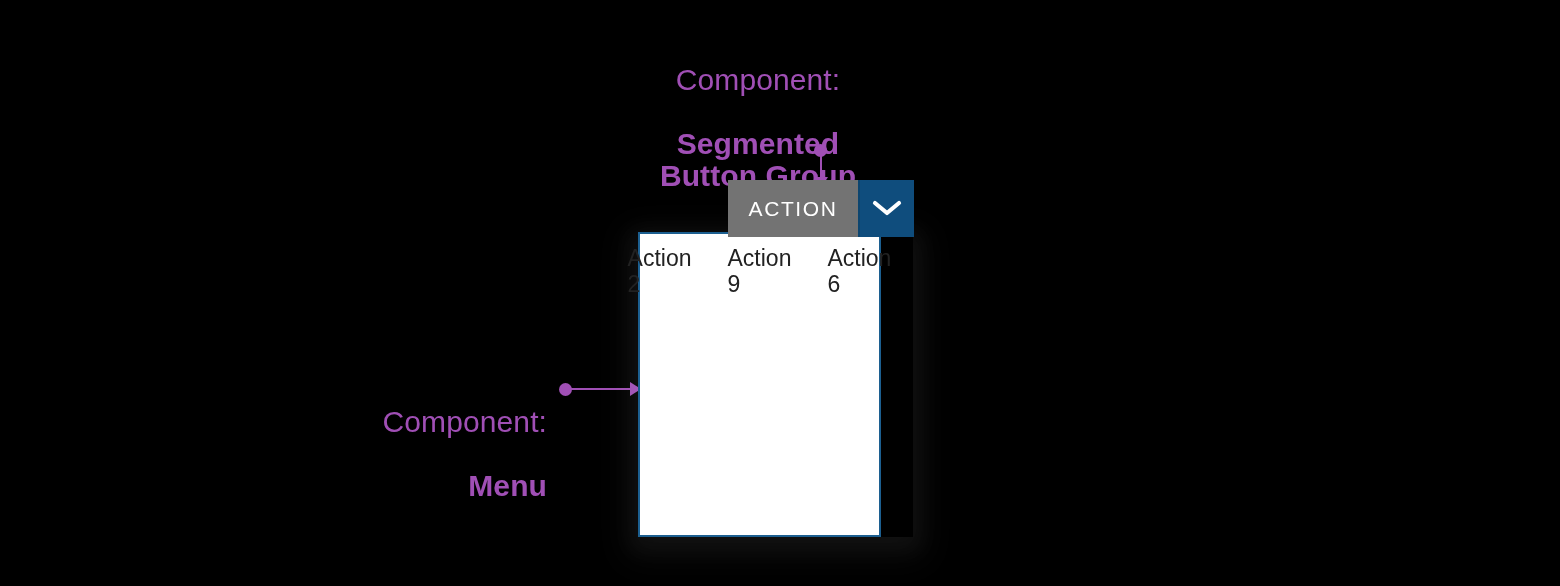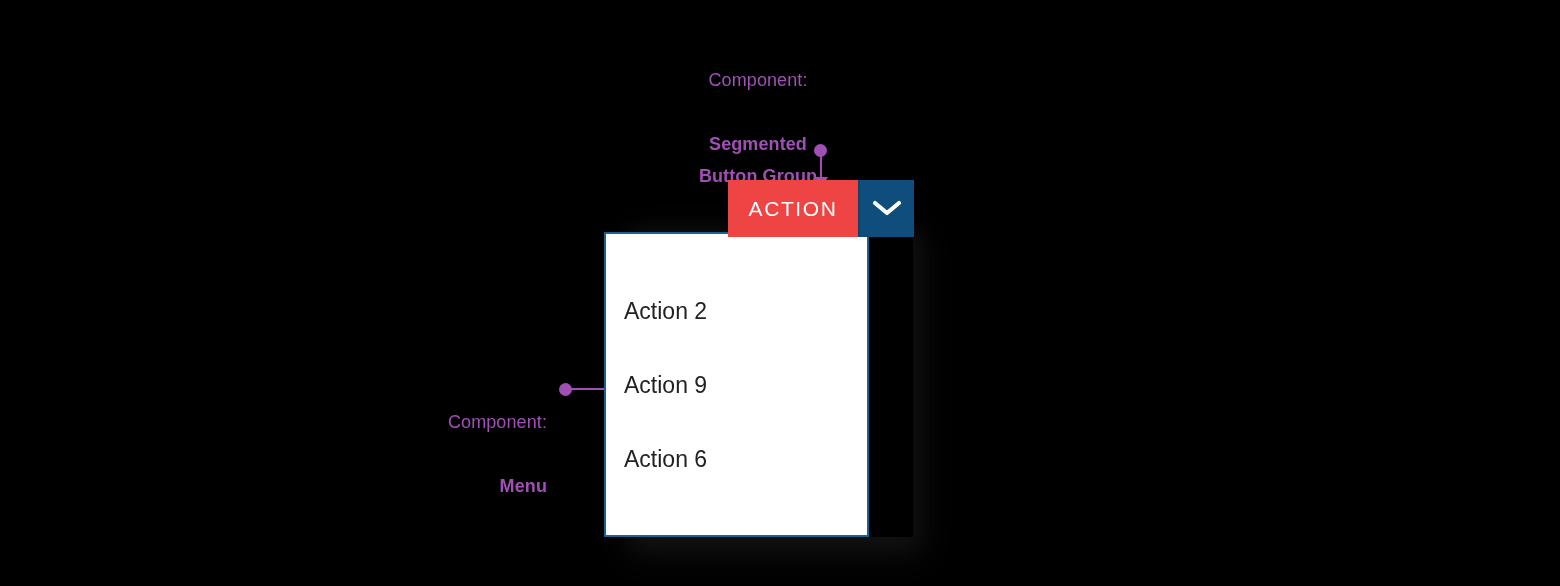--- a/index.html
+++ b/index.html
@@ -16,21 +16,21 @@
     width: 1560px;
     height: 586px;
     background: #000000;
     overflow: hidden;
   }
 
   
   .anno {
     position: absolute;
     color: #a04fb5;
-    font-size: 18px;
+    font-size: 30px;
     line-height: 32px;
     white-space: pre-line;
     letter-spacing: 0.1px;
   }
   .anno .lead {
     font-weight: 400;
   }
   .anno .strong {
     font-weight: 700;
   }
@@ -90,21 +90,21 @@
   #segmented-group {
     position: absolute;
     left: 728px;
     top: 180px;
     height: 57px;
     display: flex;
     align-items: stretch;
     z-index: 5;
   }
   #action-button {
-    background: #ef4444;
+    background: #737373;
     color: #ffffff;
     font-size: 21px;
     letter-spacing: 1.6px;
     display: flex;
     align-items: center;
     justify-content: center;
     padding: 0 11px;
     min-width: 92px;
     box-sizing: border-box;
     width: 130px;
@@ -135,30 +135,30 @@
     width: 275px;
     height: 305px;
     box-shadow:
       0 6px 22px 10px rgba(255,255,255,0.045),
       0 10px 34px 16px rgba(255,255,255,0.03);
     background: transparent;
     z-index: 1;
   }
   #menu {
     position: absolute;
-    left: 604px;
+    left: 638px;
     top: 232px;
-    width: 265px;
+    width: 243px;
     height: 305px;
     box-sizing: border-box;
     background: #ffffff;
     border: 2px solid #1c5f90;
     z-index: 2;
     display: flex;
-    flex-direction: column;
+    flex-direction: row;
     justify-content: center;
   }
   .menu-item {
     color: #222222;
     font-size: 23px;
     line-height: 26px;
     padding: 0 18px;
     height: 74px;
     display: flex;
     align-items: center;

